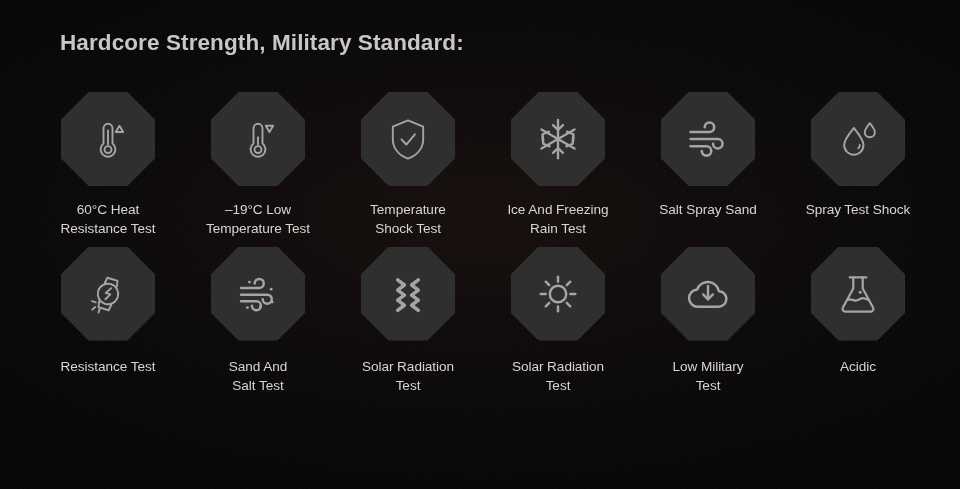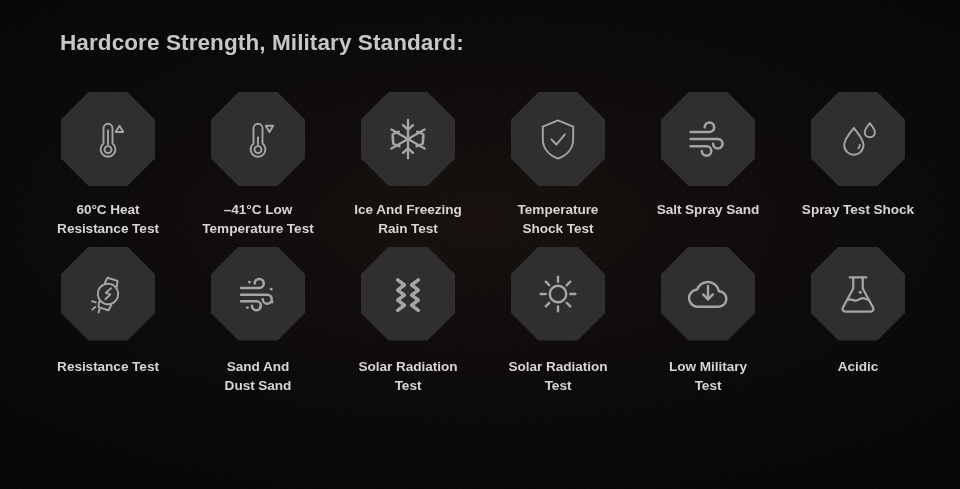--- a/index.html
+++ b/index.html
@@ -74,21 +74,21 @@
     fill: none;
     stroke-width: 1.7;
     stroke-linecap: round;
     stroke-linejoin: round;
   }
   .octagon svg .fillDot { fill: #a7a5a3; stroke: none; }
 
   .caption {
     margin-top: 14px;
     font-size: 13.6px;
-    font-weight: bold;
+    font-weight: normal;
     line-height: 1.42;
     color: #d7d5d4;
     text-align: center;
     width: 150px;
     letter-spacing: -.05px;
   }
   .row2 .caption { margin-top: 16px; }
 </style>
 </head>
 <body>
@@ -118,22 +118,35 @@
     <div class="cell">
       <div class="octagon">
         <svg viewBox="0 0 48 48">
           <path d="M24 10.5a4 4 0 0 0-4 4v13.4a6.6 6.6 0 1 0 8 0V14.5a4 4 0 0 0-4-4z"></path>
           <path d="M24 22.5v6.2"></path>
           <circle cx="24" cy="33.4" r="3.1"></circle>
           <path d="M30.9 12.2h6.6l-3.3 5.6z"></path>
         </svg>
       </div>
       <div class="caption">
-        <div>–41°C Low</div>
+        <div>–19°C Low</div>
         <div>Temperature Test</div>
+      </div>
+    </div>
+
+    <div class="cell">
+      <div class="octagon">
+        <svg viewBox="0 0 48 48">
+          <path d="M24 7.5 10.5 13v11.2c0 8.2 5.6 14.3 13.5 17.3 7.9-3 13.5-9.1 13.5-17.3V13z"></path>
+          <path d="M18.2 24.3l4.3 4.6 7.6-9.1"></path>
+        </svg>
+      </div>
+      <div class="caption">
+        <div>Temperature</div>
+        <div>Shock Test</div>
       </div>
     </div>
 
     <div class="cell">
       <div class="octagon">
         <svg viewBox="0 0 48 48" style="stroke-width:2.1">
           <path d="M24 7v34"></path>
           <path d="M9.3 15.5 38.7 32.5"></path>
           <path d="M38.7 15.5 9.3 32.5"></path>
           <path d="M19.6 11.6 24 15.9l4.4-4.3"></path>
@@ -145,33 +158,20 @@
         </svg>
       </div>
       <div class="caption">
         <div>Ice And Freezing</div>
         <div>Rain Test</div>
       </div>
     </div>
 
     <div class="cell">
       <div class="octagon">
-        <svg viewBox="0 0 48 48">
-          <path d="M24 7.5 10.5 13v11.2c0 8.2 5.6 14.3 13.5 17.3 7.9-3 13.5-9.1 13.5-17.3V13z"></path>
-          <path d="M18.2 24.3l4.3 4.6 7.6-9.1"></path>
-        </svg>
-      </div>
-      <div class="caption">
-        <div>Temperature</div>
-        <div>Shock Test</div>
-      </div>
-    </div>
-
-    <div class="cell">
-      <div class="octagon">
         <svg viewBox="0 0 48 48" style="stroke-width:2.3">
           <path d="M8.5 17.8h16.8a4.2 4.2 0 1 0-4.2-4.2"></path>
           <path d="M8.5 24h24.2a4.2 4.2 0 1 1-4.2 4.2"></path>
           <path d="M8.5 30.4h14.2a4.2 4.2 0 1 1-4.2 4.2"></path>
         </svg>
       </div>
       <div class="caption">
         <div>Salt Spray Sand</div>
         <div></div>
       </div>
@@ -219,21 +219,21 @@
           <path d="M9 30.5h13.6a4 4 0 1 1-4 4"></path>
           <circle class="fillDot" cx="16.4" cy="13.4" r="1.25"></circle>
           <circle class="fillDot" cx="35.7" cy="19.7" r="1.25"></circle>
           <circle class="fillDot" cx="36.6" cy="31.1" r="1.25"></circle>
           <circle class="fillDot" cx="14.6" cy="36.1" r="1.25"></circle>
           <circle class="fillDot" cx="25.9" cy="35.4" r="1.25"></circle>
         </svg>
       </div>
       <div class="caption">
         <div>Sand And</div>
-        <div>Dust Sand</div>
+        <div>Salt Test</div>
       </div>
     </div>
 
     <div class="cell row2">
       <div class="octagon">
         <svg viewBox="0 0 48 48" style="stroke-width:3.1">
           <path d="M14.8 11.5 20.8 16 14.8 20.5 20.8 25 14.8 29.5 20.8 34 14.8 38.5"></path>
           <path d="M33.2 11.5 27.2 16 33.2 20.5 27.2 25 33.2 29.5 27.2 34 33.2 38.5"></path>
         </svg>
       </div>

